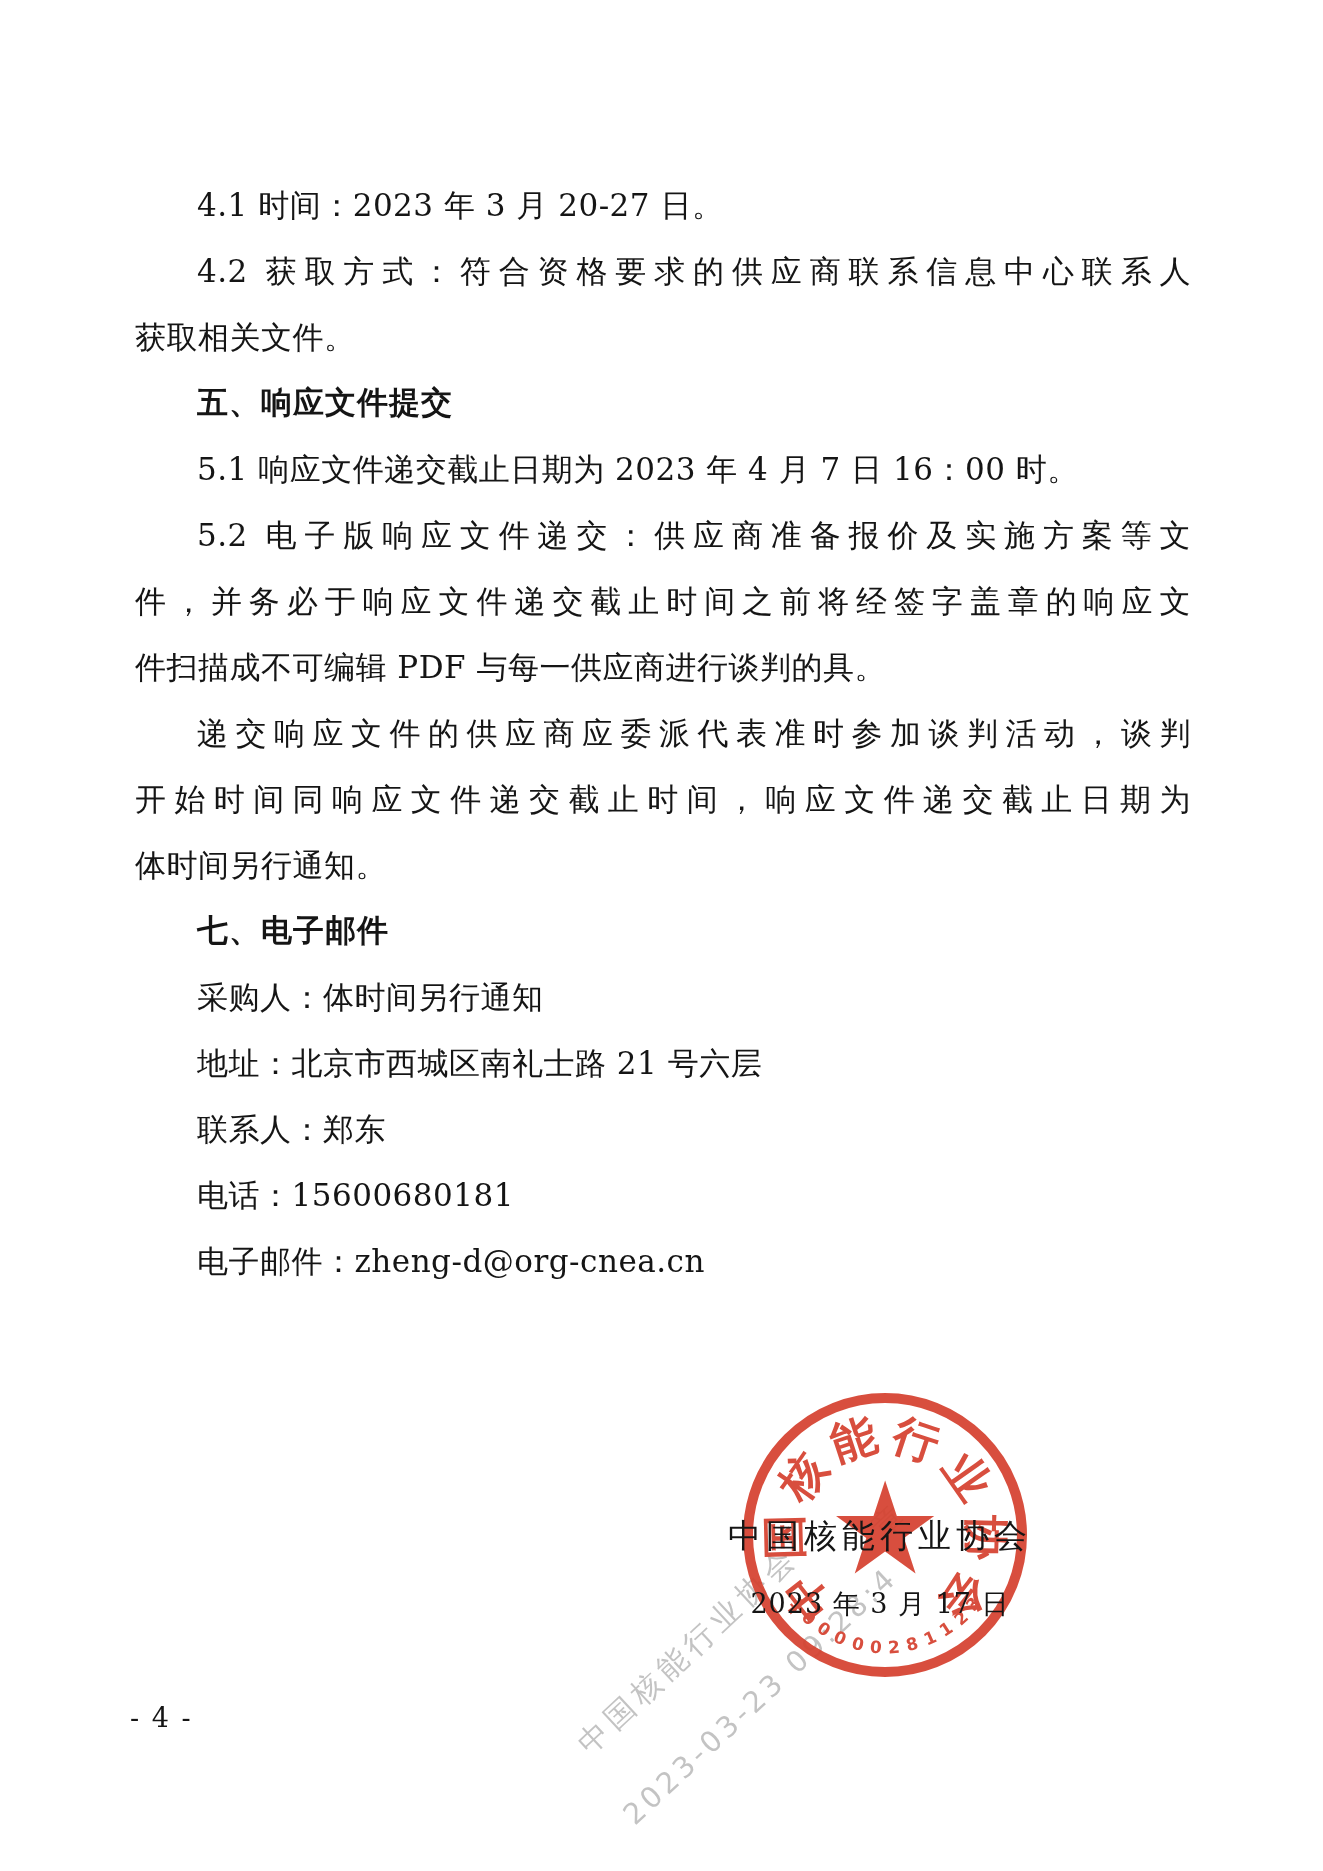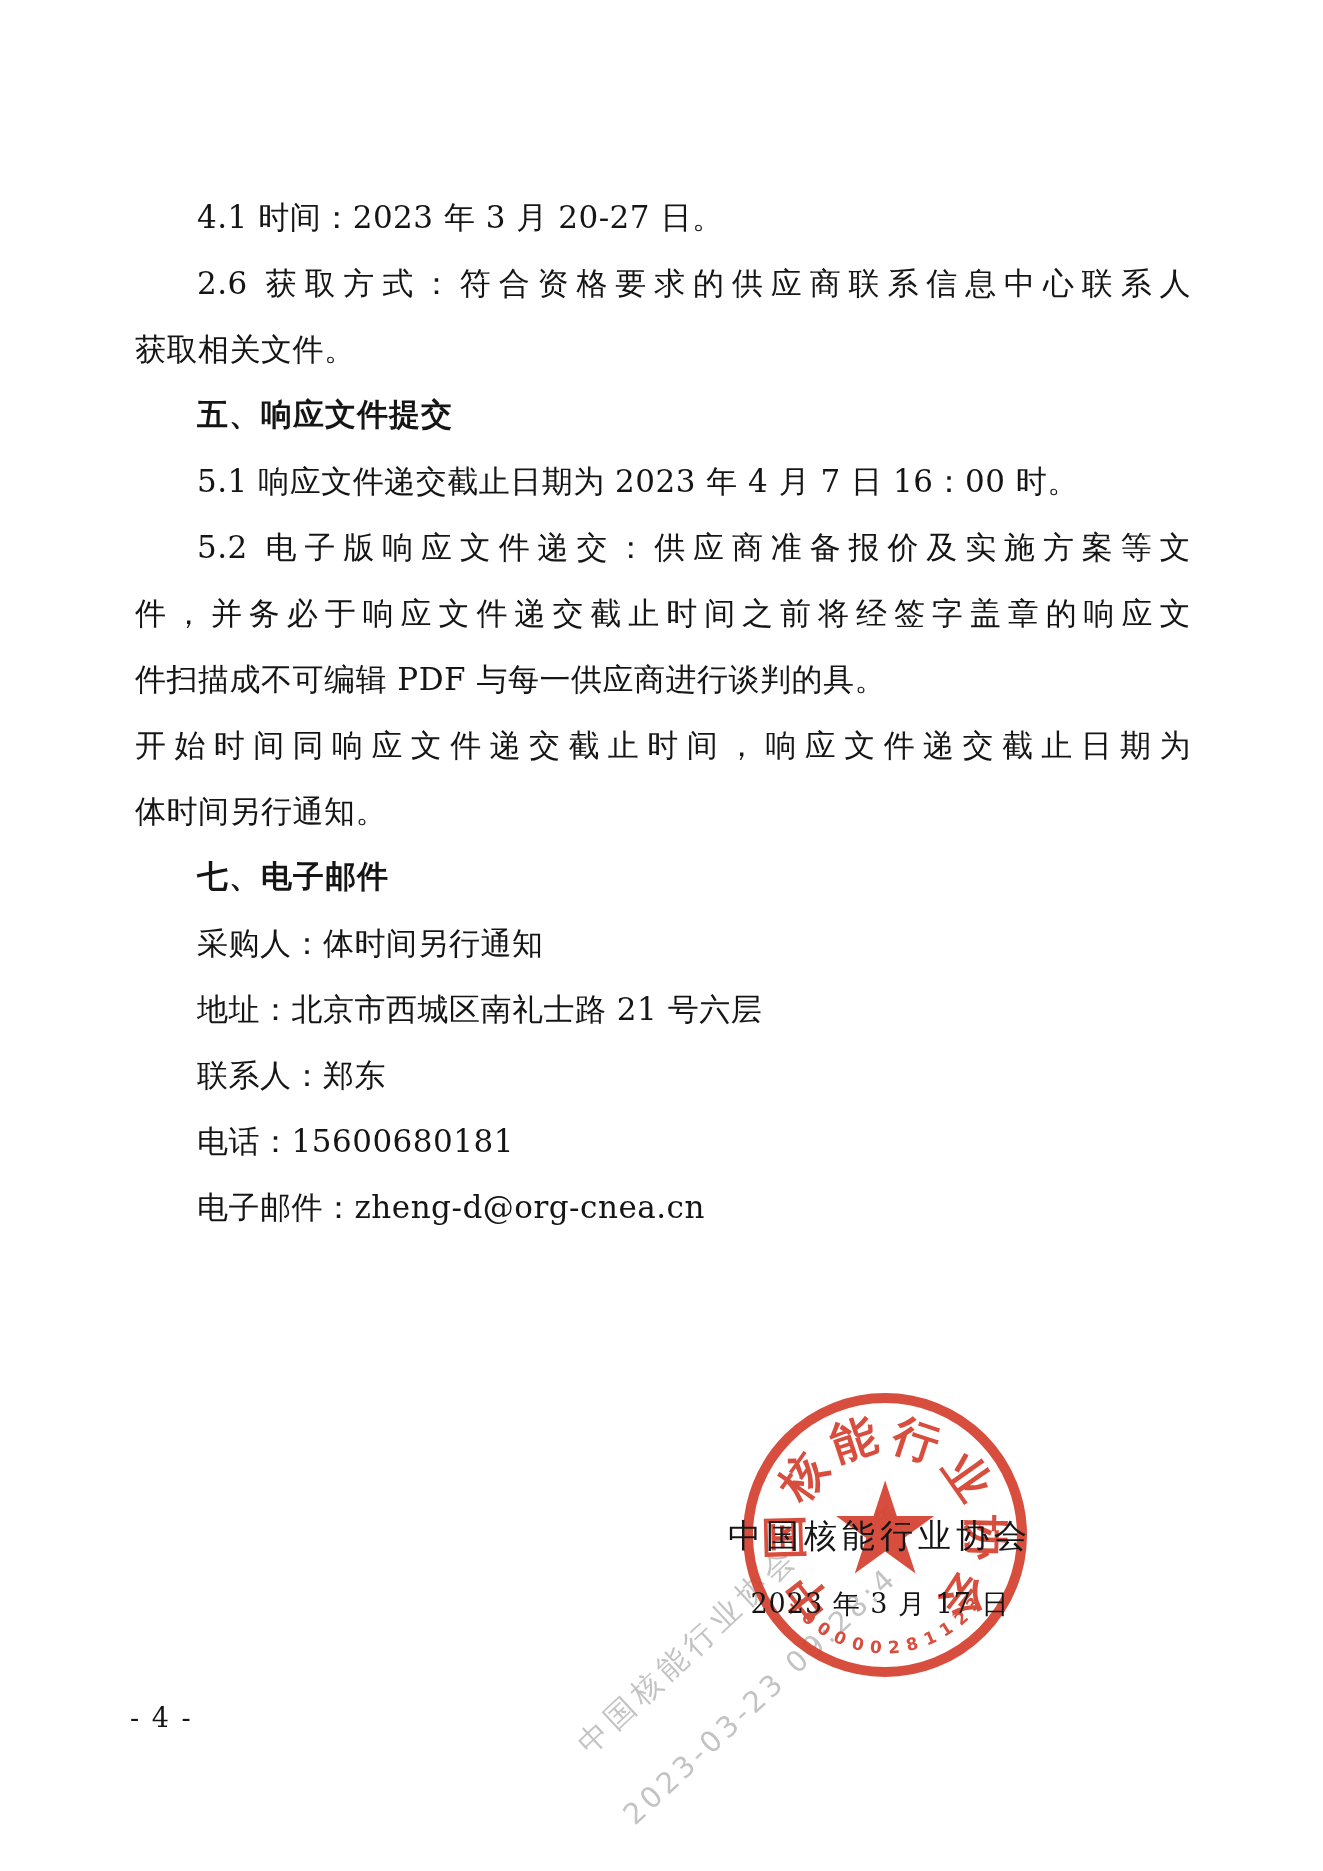--- a/index.html
+++ b/index.html
@@ -2,21 +2,21 @@
 <html style="--seal-red: #d5402e;"><head>
 <meta charset="utf-8">
 <style>
   html,body{margin:0;padding:0;}
   body{
     width:1323px;height:1871px;position:relative;background:#ffffff;
     font-family:"DejaVu Serif","Liberation Serif",serif;color:#151515;
     overflow:hidden;
   }
   .doc{
-    position:absolute;left:135px;top:184px;width:1056px;z-index:4;
+    position:absolute;left:135px;top:172px;width:1056px;z-index:4;
   }
   .line{
     height:66px;line-height:66px;font-size:31px;white-space:nowrap;
     letter-spacing:0.5px;
   }
   .line.indent{padding-left:62px;}
   .line.fill{
     white-space:normal;text-align:justify;text-align-last:justify;
     text-justify:inter-character;overflow:hidden;
   }
@@ -105,27 +105,28 @@
     </div>
 </div>
 
 <div class="sig">
   <div class="sig-org">中国核能行业协会</div>
   <div class="sig-date">2023 年 3 月 17 日</div>
 </div>
 
 <div class="doc" id="doc">
     <div class="line indent">4.1 时间：2023 年 3 月 20-27 日。</div>
-    <div class="line indent fill">2.6 获取方式：符合资格要求的供应商联系信息中心联系人</div>
+    <div class="line indent fill">4.2 获取方式：符合资格要求的供应商联系信息中心联系人</div>
     <div class="line">获取相关文件。</div>
     <div class="line heading indent">五、响应文件提交</div>
     <div class="line indent">5.1 响应文件递交截止日期为 2023 年 4 月 7 日 16：00 时。</div>
     <div class="line indent fill">5.2 电子版响应文件递交：供应商准备报价及实施方案等文</div>
     <div class="line fill">件，并务必于响应文件递交截止时间之前将经签字盖章的响应文</div>
     <div class="line">件扫描成不可编辑 PDF 与每一供应商进行谈判的具。</div>
+    <div class="line indent fill">递交响应文件的供应商应委派代表准时参加谈判活动，谈判</div>
     <div class="line fill">开始时间同响应文件递交截止时间，响应文件递交截止日期为</div>
     <div class="line">体时间另行通知。</div>
     <div class="line heading indent">七、电子邮件</div>
     <div class="line indent">采购人：体时间另行通知</div>
     <div class="line indent">地址：北京市西城区南礼士路 21 号六层</div>
     <div class="line indent">联系人：郑东</div>
     <div class="line indent">电话：15600680181</div>
     <div class="line indent">电子邮件：zheng-d@org-cnea.cn</div>
   </div>
 

